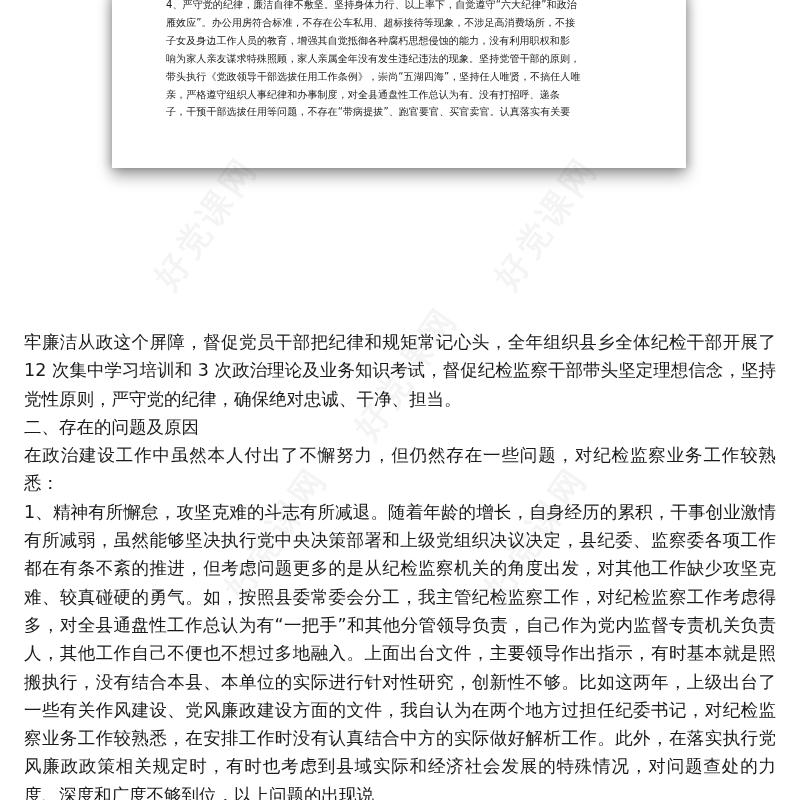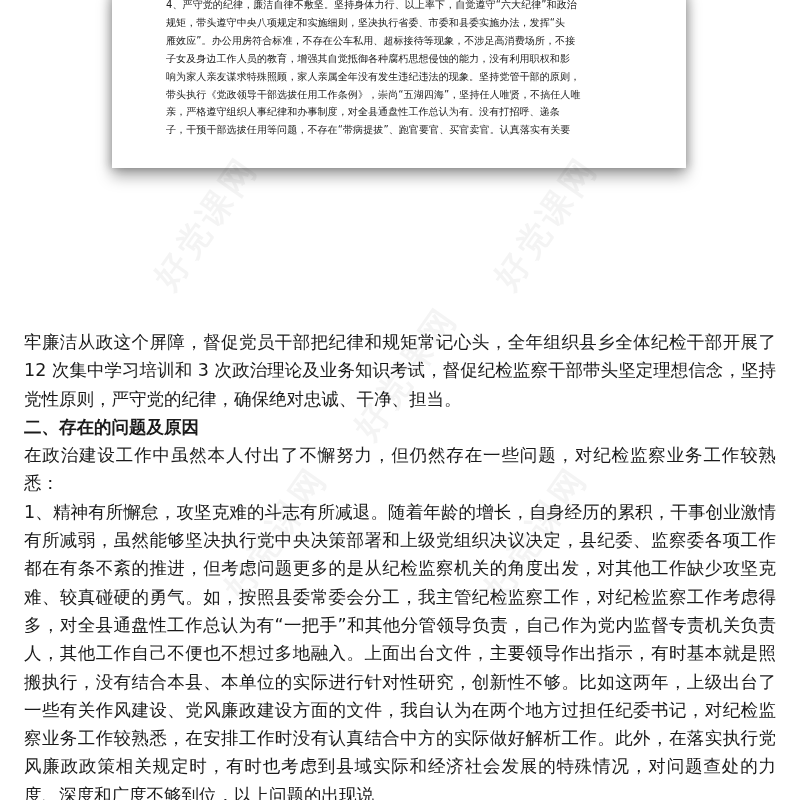--- a/index.html
+++ b/index.html
@@ -7,29 +7,28 @@
          font-family:"DejaVu Sans", "Liberation Sans", sans-serif; color:#1a1a1a; }
   .card { position:absolute; left:112px; top:-10px; width:574px; height:178px; background:#fff;
           box-shadow: 0 8px 14px rgba(0,0,0,0.35), -4px 0 8px rgba(0,0,0,0.15), 4px 0 8px rgba(0,0,0,0.15); }
   .card-text { position:absolute; left:54px; top:6px; width:470px; font-size:10px; line-height:17.9px;
                text-align:justify; letter-spacing:0.1px; }
   .card-text p { margin:0; }
   .watermark { position:absolute; font-size:34px; color:rgba(0,0,0,0.045); transform:rotate(-55deg);
                white-space:nowrap; font-weight:bold; pointer-events:none; letter-spacing:4px; }
   .body-text { position:absolute; left:24px; top:328px; width:752px; font-size:17.5px; line-height:28.3px; }
   .body-text p { margin:0; text-align:justify; }
-  .body-text h2 { margin:0; font-size:17.5px; font-weight:bold; line-height:28.3px; }
+  .body-text h2 { margin:0; font-size:17.5px; font-weight:normal; line-height:28.3px; }
 </style>
 </head>
 <body>
 
 <div class="card">
   <div class="card-text">
     <p>4、严守党的纪律，廉洁自律不敷坚。坚持身体力行、以上率下，自觉遵守“六大纪律”和政治</p>
-    <p>规矩，带头遵守中央八项规定和实施细则，坚决执行省委、市委和县委实施办法，发挥“头</p>
     <p>雁效应”。办公用房符合标准，不存在公车私用、超标接待等现象，不涉足高消费场所，不接</p>
     <p>子女及身边工作人员的教育，增强其自觉抵御各种腐朽思想侵蚀的能力，没有利用职权和影</p>
     <p>响为家人亲友谋求特殊照顾，家人亲属全年没有发生违纪违法的现象。坚持党管干部的原则，</p>
     <p>带头执行《党政领导干部选拔任用工作条例》，崇尚“五湖四海”，坚持任人唯贤，不搞任人唯</p>
     <p>亲，严格遵守组织人事纪律和办事制度，对全县通盘性工作总认为有。没有打招呼、递条</p>
     <p>子，干预干部选拔任用等问题，不存在“带病提拔”、跑官要官、买官卖官。认真落实有关要</p>
   </div>
 </div>
 
 <div class="watermark" style="left:130px;top:200px;">好党课网</div>

